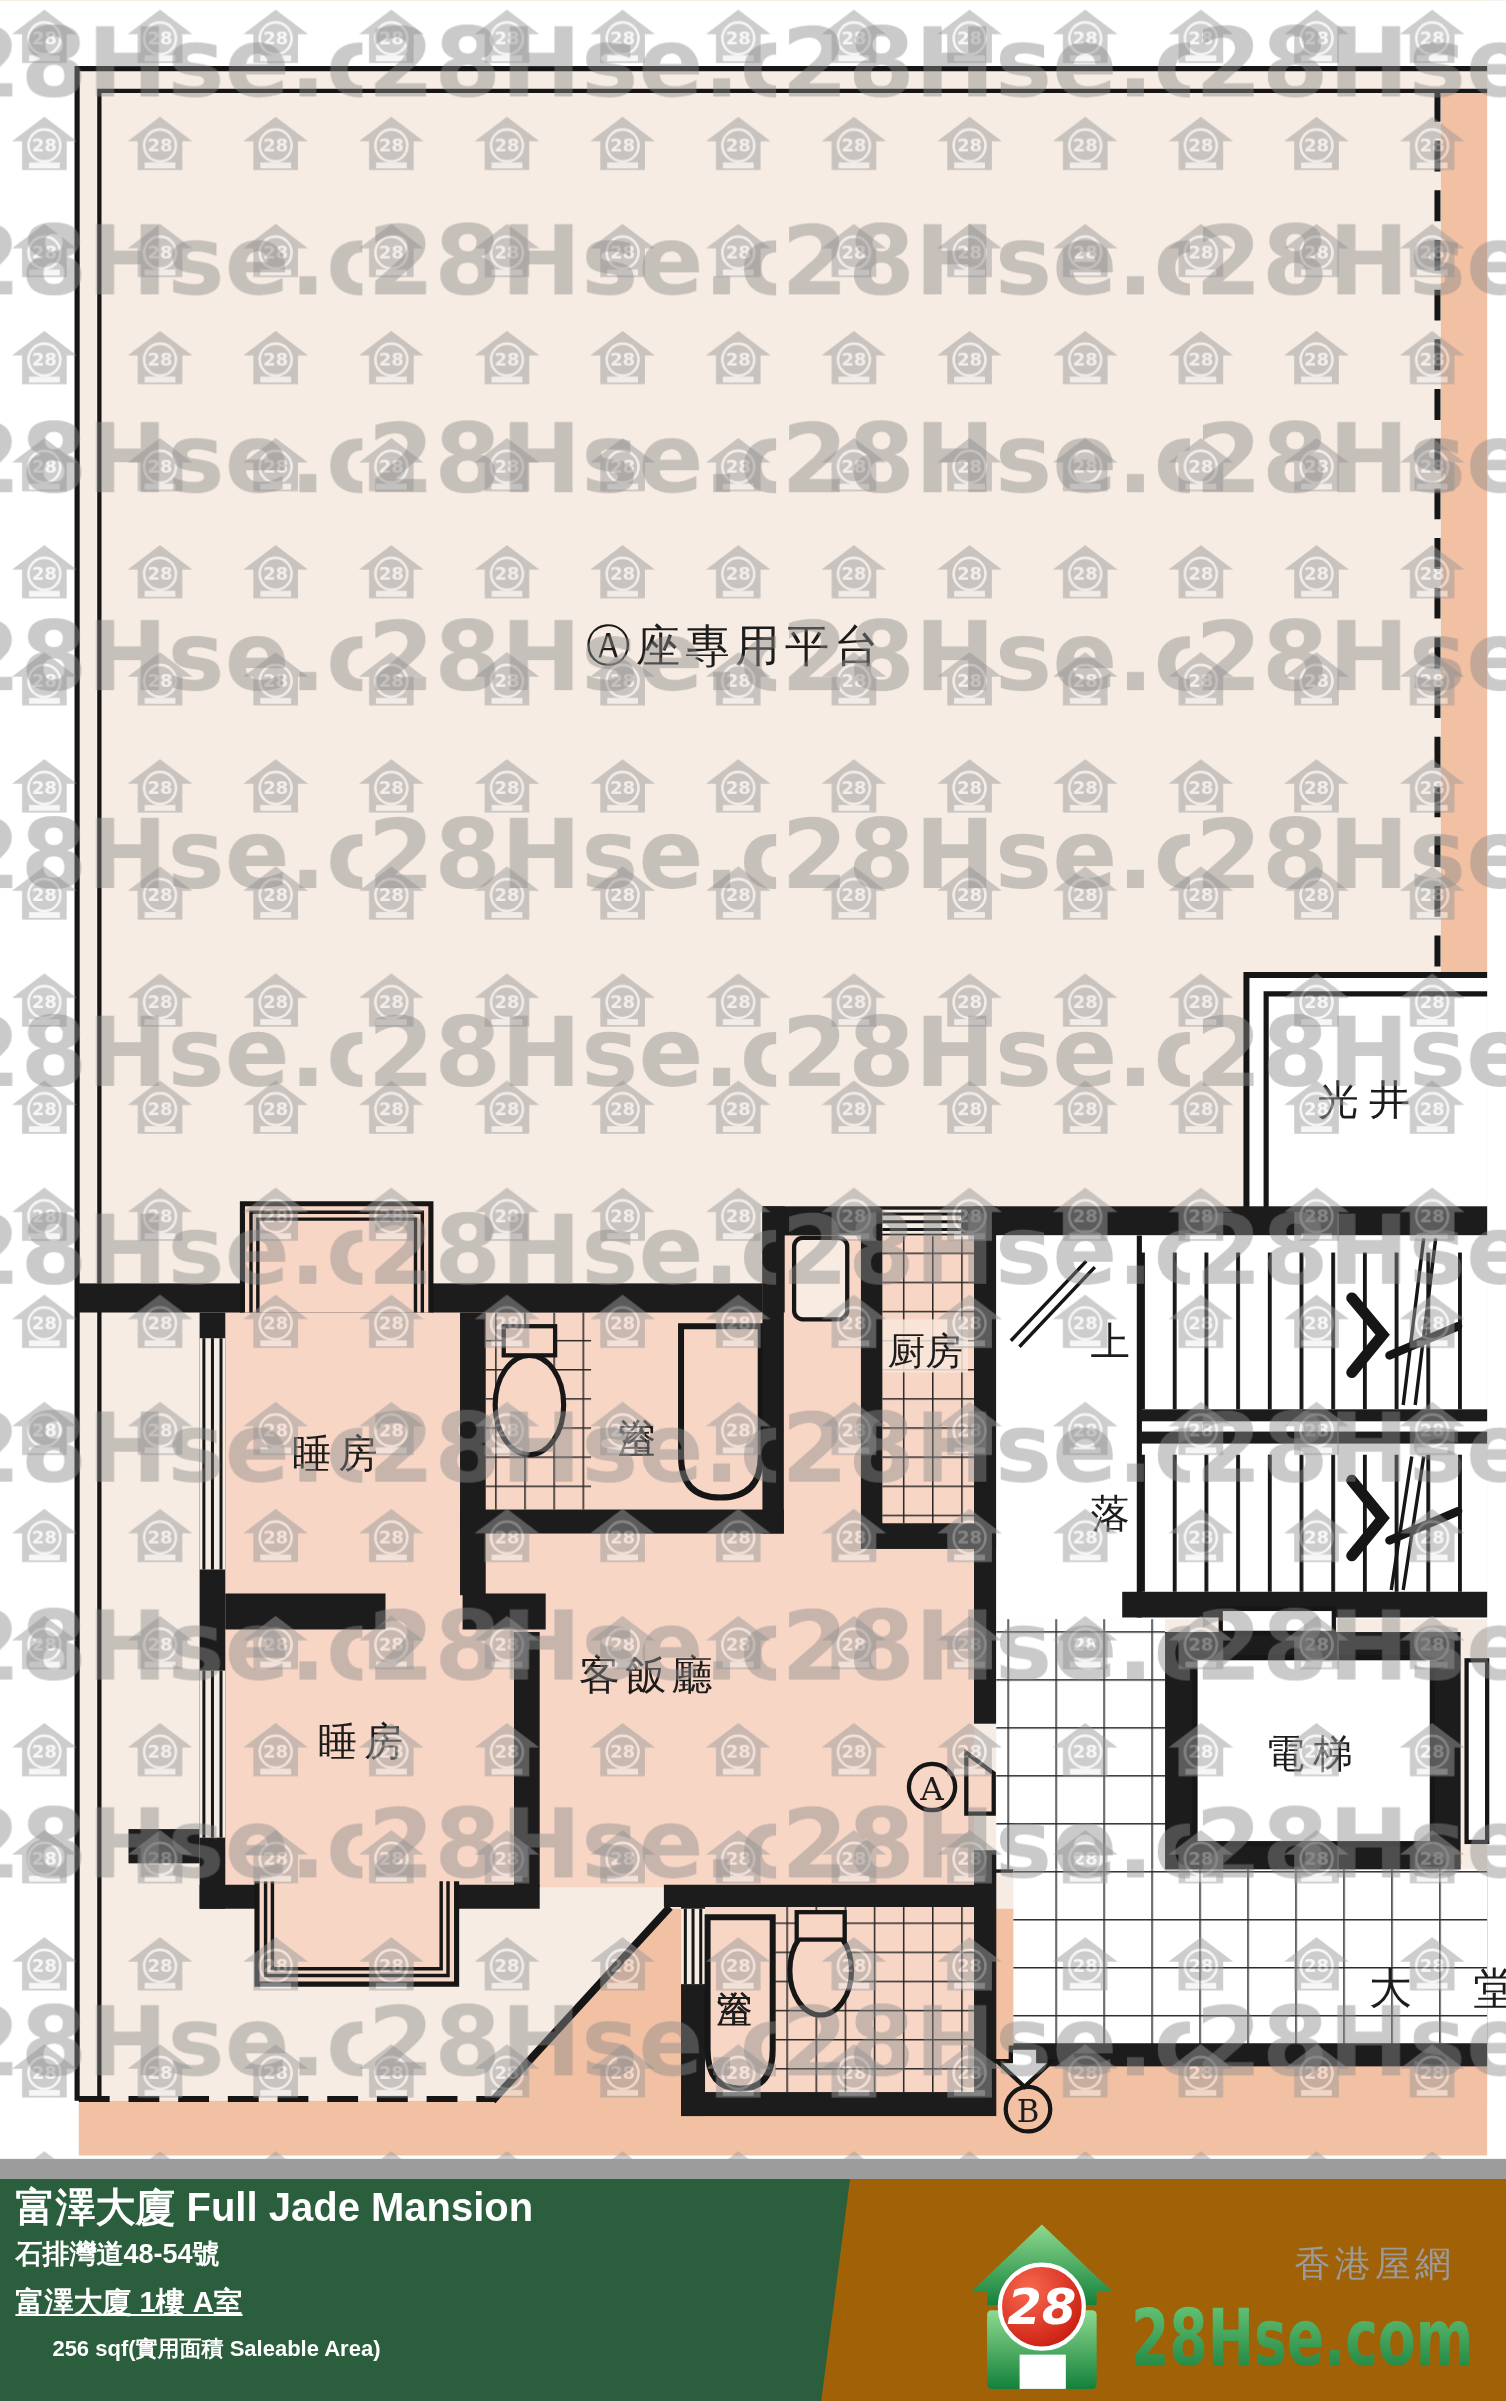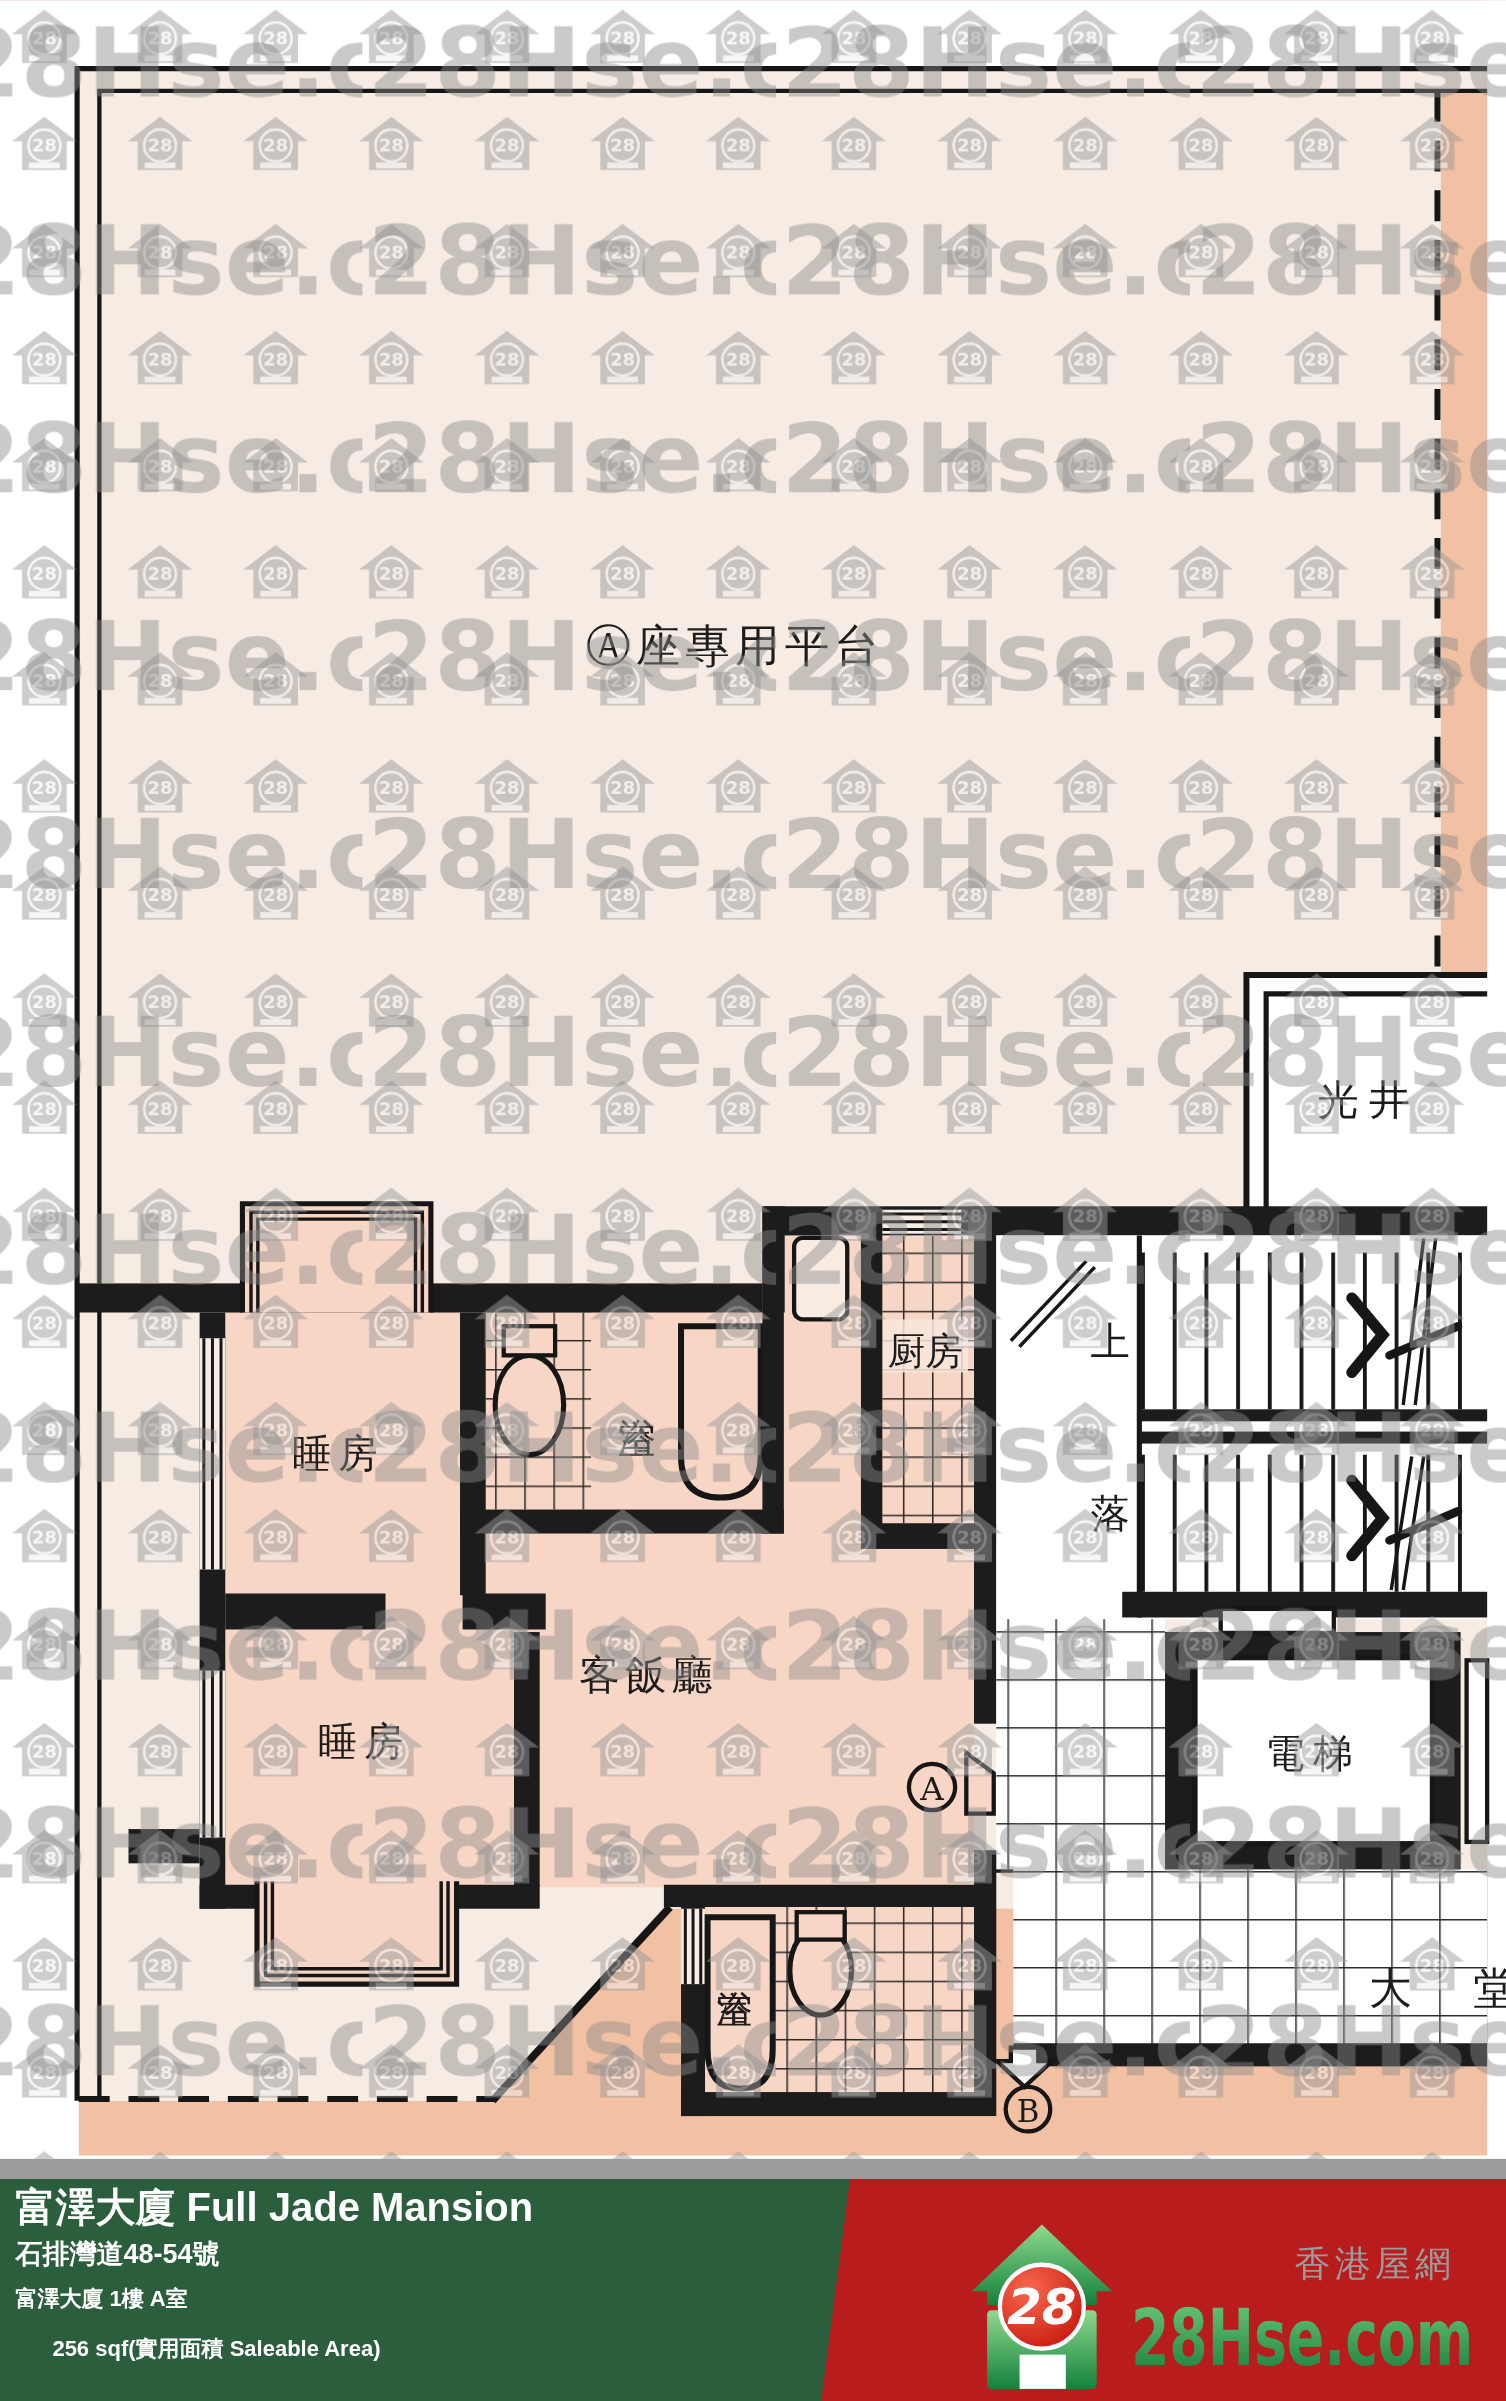--- a/index.html
+++ b/index.html
@@ -1,27 +1,27 @@
 <!DOCTYPE html>
 <html style="font-size:13.7px"><head>
 <meta charset="utf-8">
 <style>
   html,body{margin:0;padding:0;background:#fff;}
-  .page{position:relative;width:1506px;height:2401px;background:#b91c1c;overflow:hidden;
+  .page{position:relative;width:1506px;height:2401px;background:#a16207;overflow:hidden;
         font-family:"Liberation Sans",sans-serif;}
   .plan-svg{position:absolute;left:0;top:0;}
   .gray-band{position:absolute;left:0;top:2156px;width:1506px;height:23px;background:#9c9c9c;}
   .gray-edge{position:absolute;left:1485px;top:0;width:21.4px;height:2179px;background:#949494;}
   .green-bar{position:absolute;left:0;top:2179px;width:850px;height:223px;background:#2b5e3c;
              clip-path:polygon(0 0,100% 0,96.6% 100%,0 100%);}
   .footer-text{position:absolute;left:15.4px;color:#ffffff;font-weight:bold;line-height:1.05;
                font-family:"Liberation Sans",sans-serif;white-space:nowrap;}
   .ft1{top:2186px;font-size:40px;}
   .ft2{top:2240px;font-size:27px;}
-  .ft3{top:2287px;font-size:22px;}
+  .ft3{top:2287px;font-size:29px;text-decoration:underline;}
   .ft4{top:2337px;font-size:22px;margin-left:37px;}
   .logo-svg{position:absolute;left:934px;top:2190px;}
   .room-label{font-family:"DejaVu Serif","Liberation Serif",serif;fill:#1c1c1c;}
   .vtext{writing-mode:vertical-rl;text-orientation:upright;}
 </style>
 </head>
 <body>
 
 <div class="page">
 

